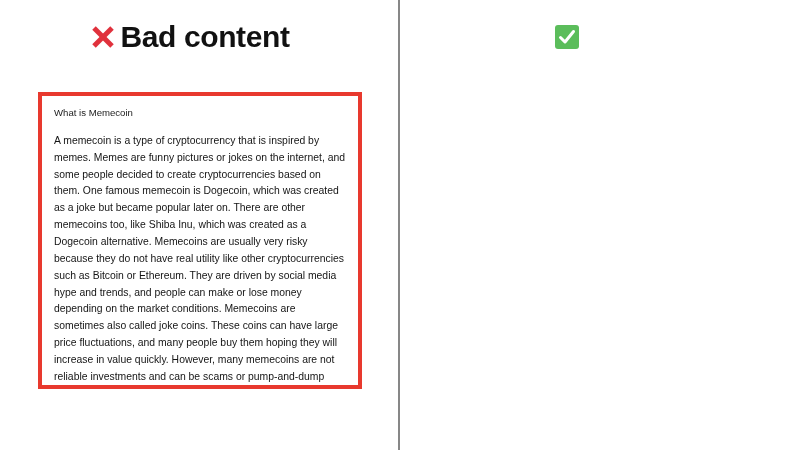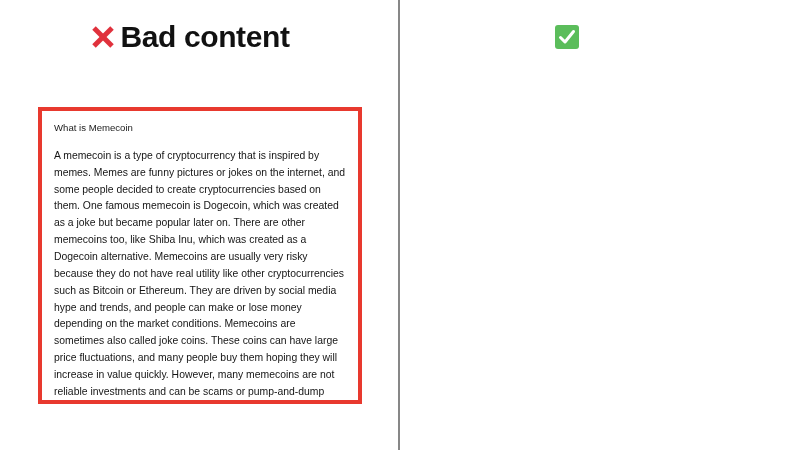--- a/index.html
+++ b/index.html
@@ -72,21 +72,21 @@
     width: 26px;
     height: 26px;
     flex: 0 0 auto;
     display: block;
   }
 
   
   .bad-box {
     position: absolute;
     left: 38px;
-    top: 107px;
+    top: 92px;
     width: 324px;
     height: 297px;
     box-sizing: border-box;
     border: 4px solid #e8392e;
     background: #ffffff;
     padding: 10px 12px 8px 12px;
     overflow: hidden;
   }
 
   .bad-title {

